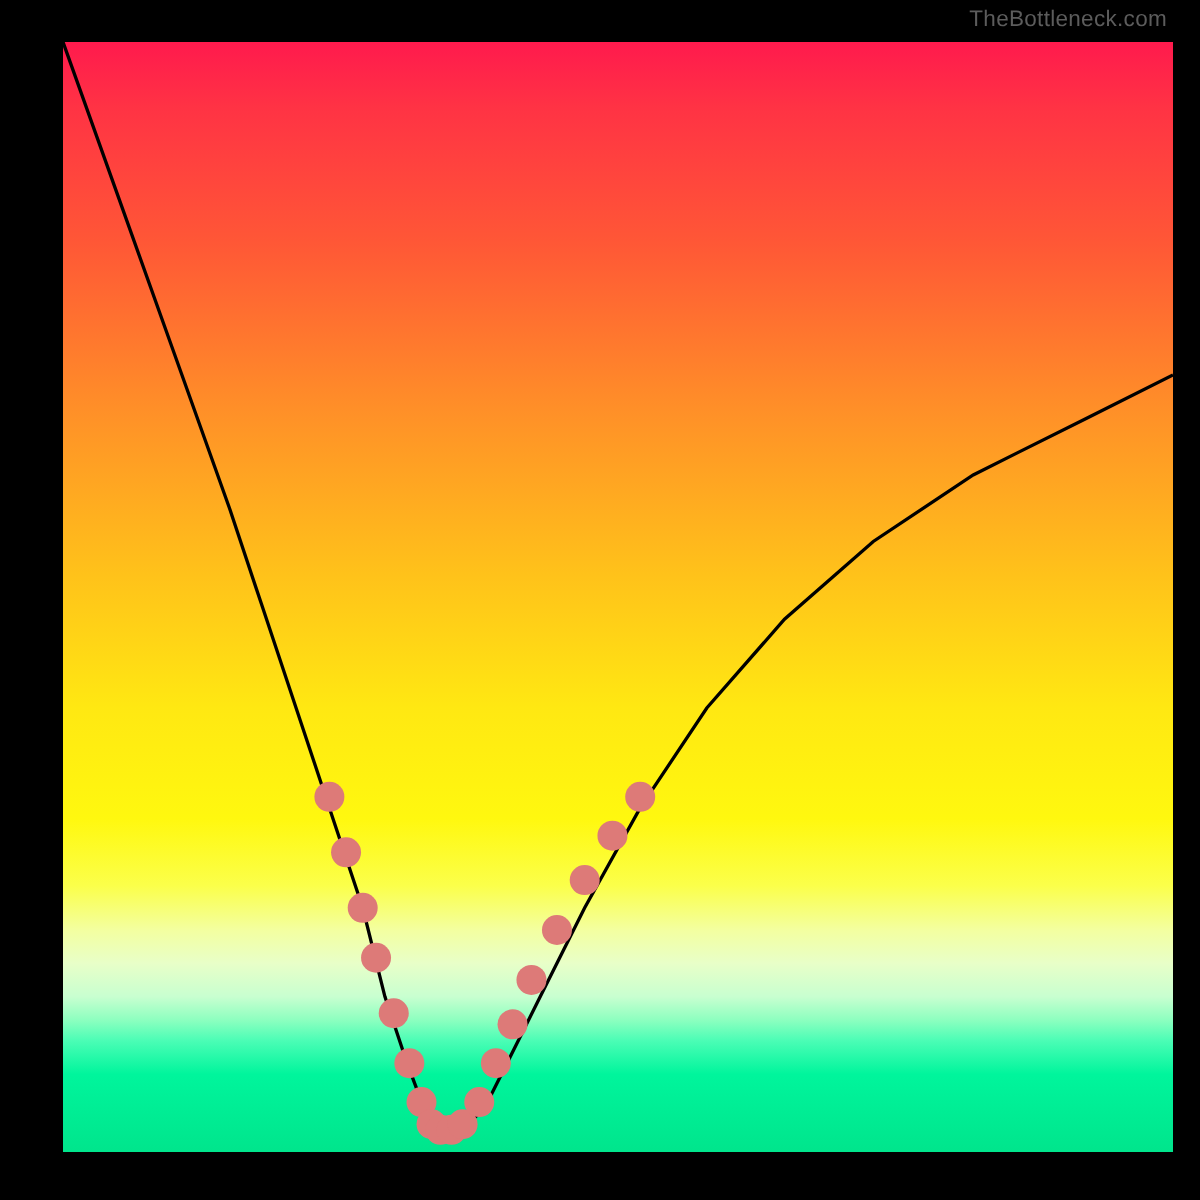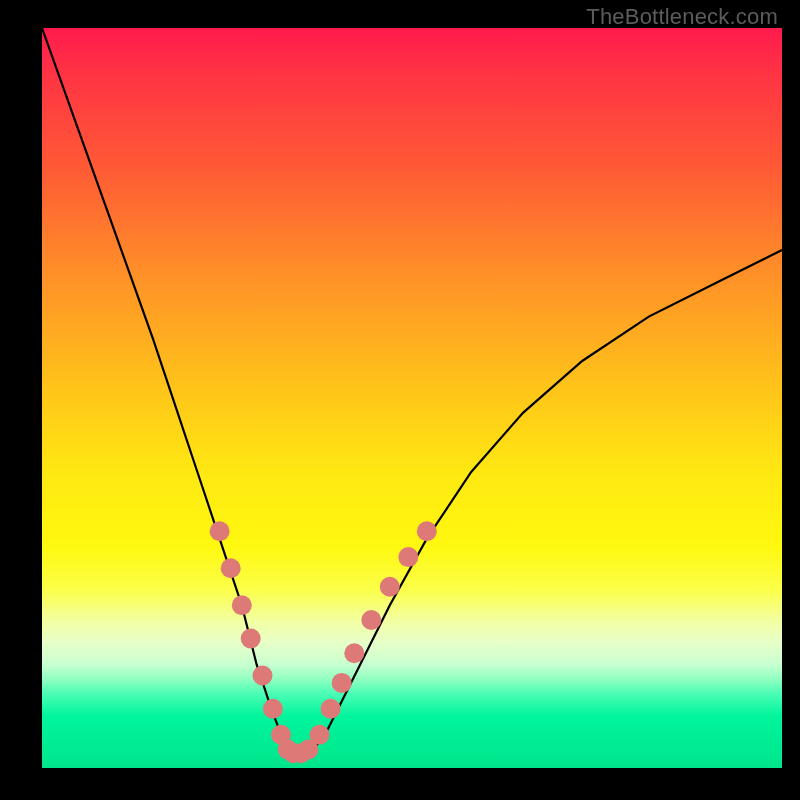--- a/index.html
+++ b/index.html
@@ -31,21 +31,21 @@
       #90ffc0 88%,
       #4afdb5 90%,
       #00f59c 93%,
       #00e58c 100%);
   }
   .watermark {
     position: absolute;
     right: 22px;
     top: 4px;
     font-family: Arial, Helvetica, sans-serif;
-    font-size: 22px;
+    font-size: 15px;
     color: #5c5c5c;
     letter-spacing: 0.2px;
   }
   svg.curve {
     position: absolute;
     left: 42px;
     top: 28px;
     width: 740px;
     height: 740px;
   }

